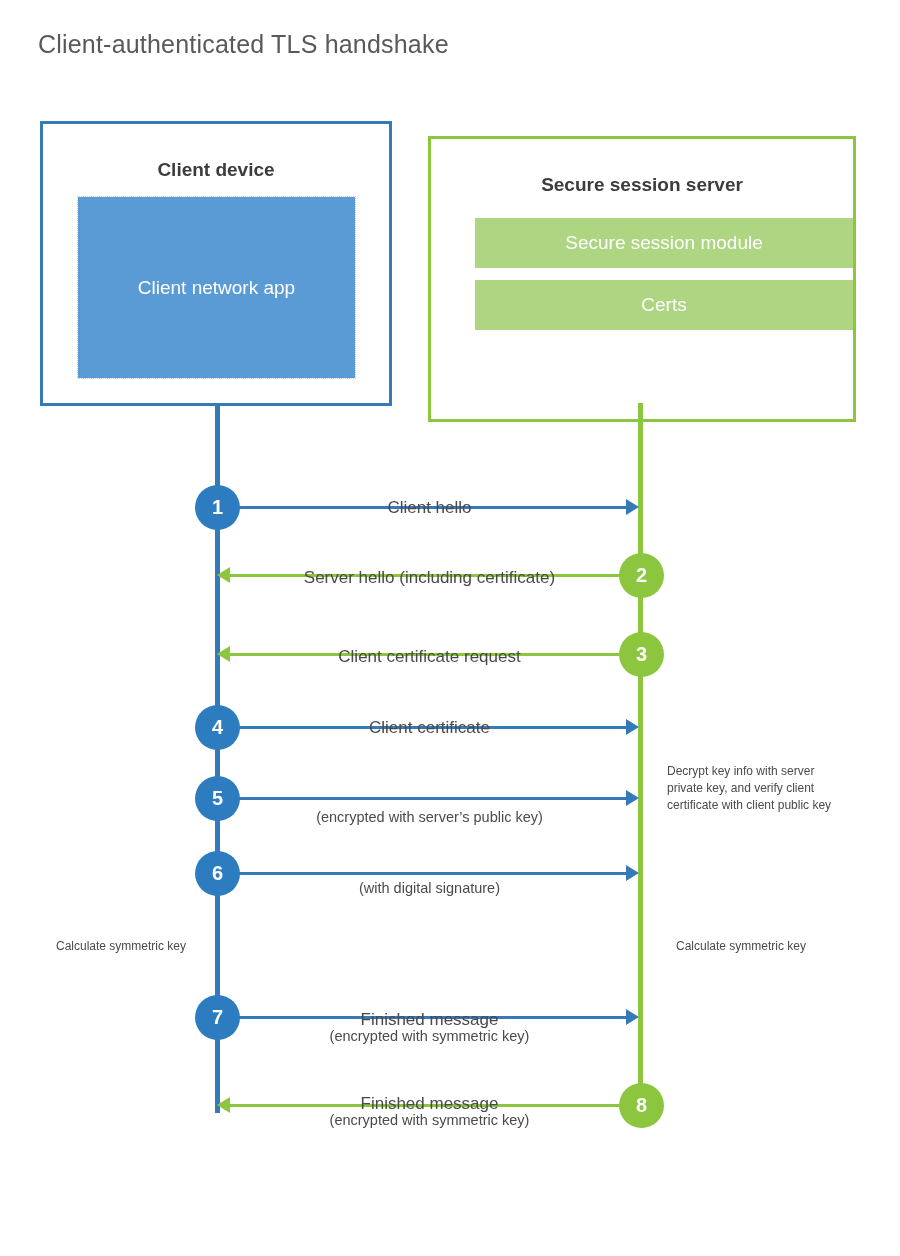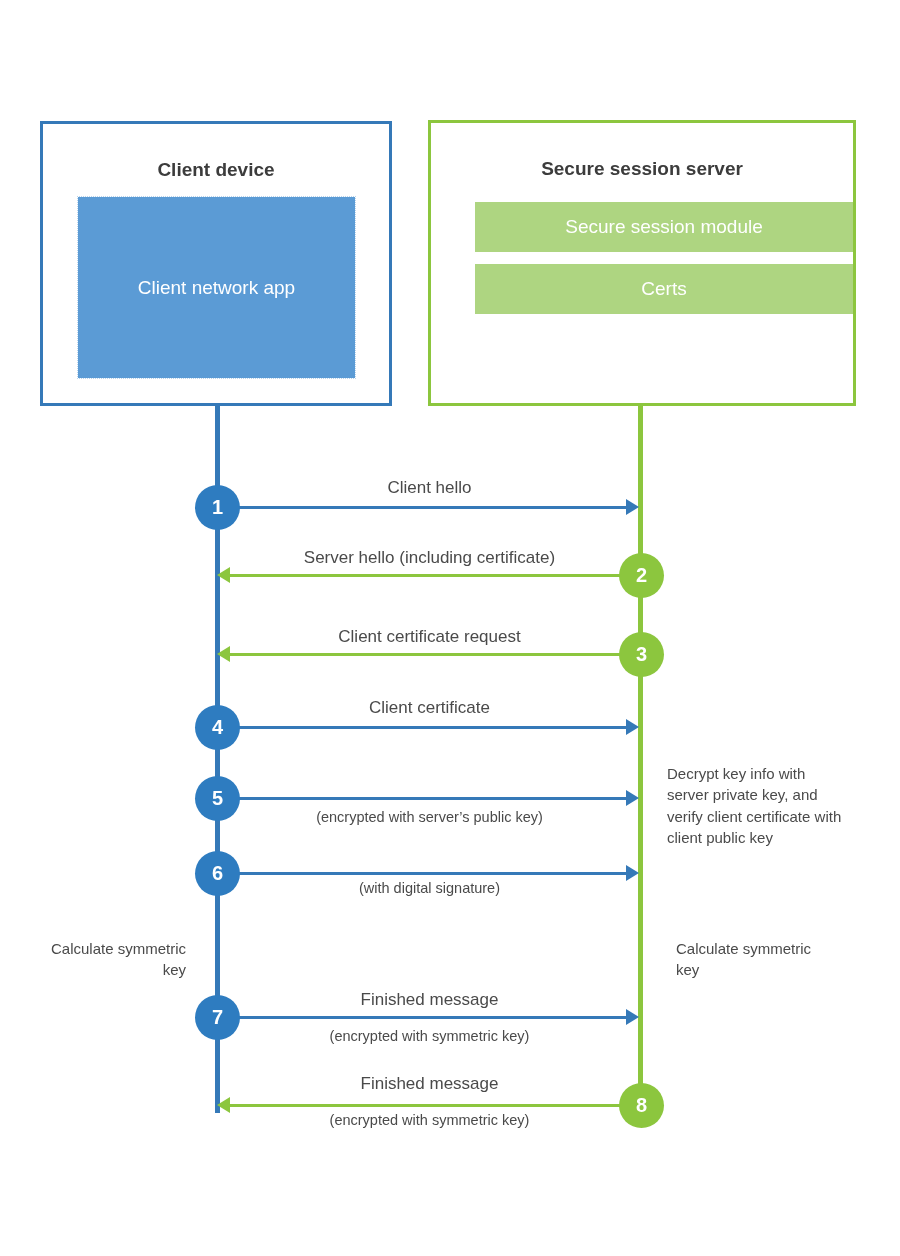--- a/index.html
+++ b/index.html
@@ -37,21 +37,21 @@
     position: absolute;
     background: #ffffff;
     box-sizing: border-box;
   }
   .actor-box.client {
     left: 40px; top: 121px;
     width: 352px; height: 285px;
     border: 3px solid #3579b8;
   }
   .actor-box.server {
-    left: 428px; top: 120px;
+    left: 428px; top: 136px;
     width: 428px; height: 286px;
     border: 3px solid #8cc63e;
   }
   .actor-title {
     position: absolute;
     left: 0; right: 0;
     top: 27px;
     text-align: center;
     font-size: 19px;
     font-weight: bold;
@@ -144,48 +144,50 @@
     border-right: 13px solid #8cc63e;
   }
 
   .msg-label {
     position: absolute;
     text-align: center;
     font-size: 17px;
     color: #4a4a4a;
     white-space: nowrap;
     z-index: 3;
+    margin-top: 20px;
   }
   .msg-sublabel {
     position: absolute;
     text-align: center;
     font-size: 14.5px;
     color: #4a4a4a;
     white-space: nowrap;
     z-index: 3;
   }
 
   .side-note {
     position: absolute;
-    font-size: 15px;
+    font-size: 12px;
     line-height: 1.42;
     color: #4a4a4a;
   }
   .side-note.left-note {
     text-align: right;
   }
   .side-note.right-note {
     text-align: left;
   }
 </style>
 </head>
 <body>
 
 <div id="diagram">
 
+  <div class="page-title">Client-authenticated TLS handshake</div>
 
   <div class="actor-box client">
     <div class="actor-title">Client device</div>
     <div class="client-app">Client network app</div>
   </div>
 
   <div class="actor-box server">
     <div class="actor-title">Secure session server</div>
     <div class="server-bar b0">Secure session module</div>
     <div class="server-bar b1">Certs</div>

